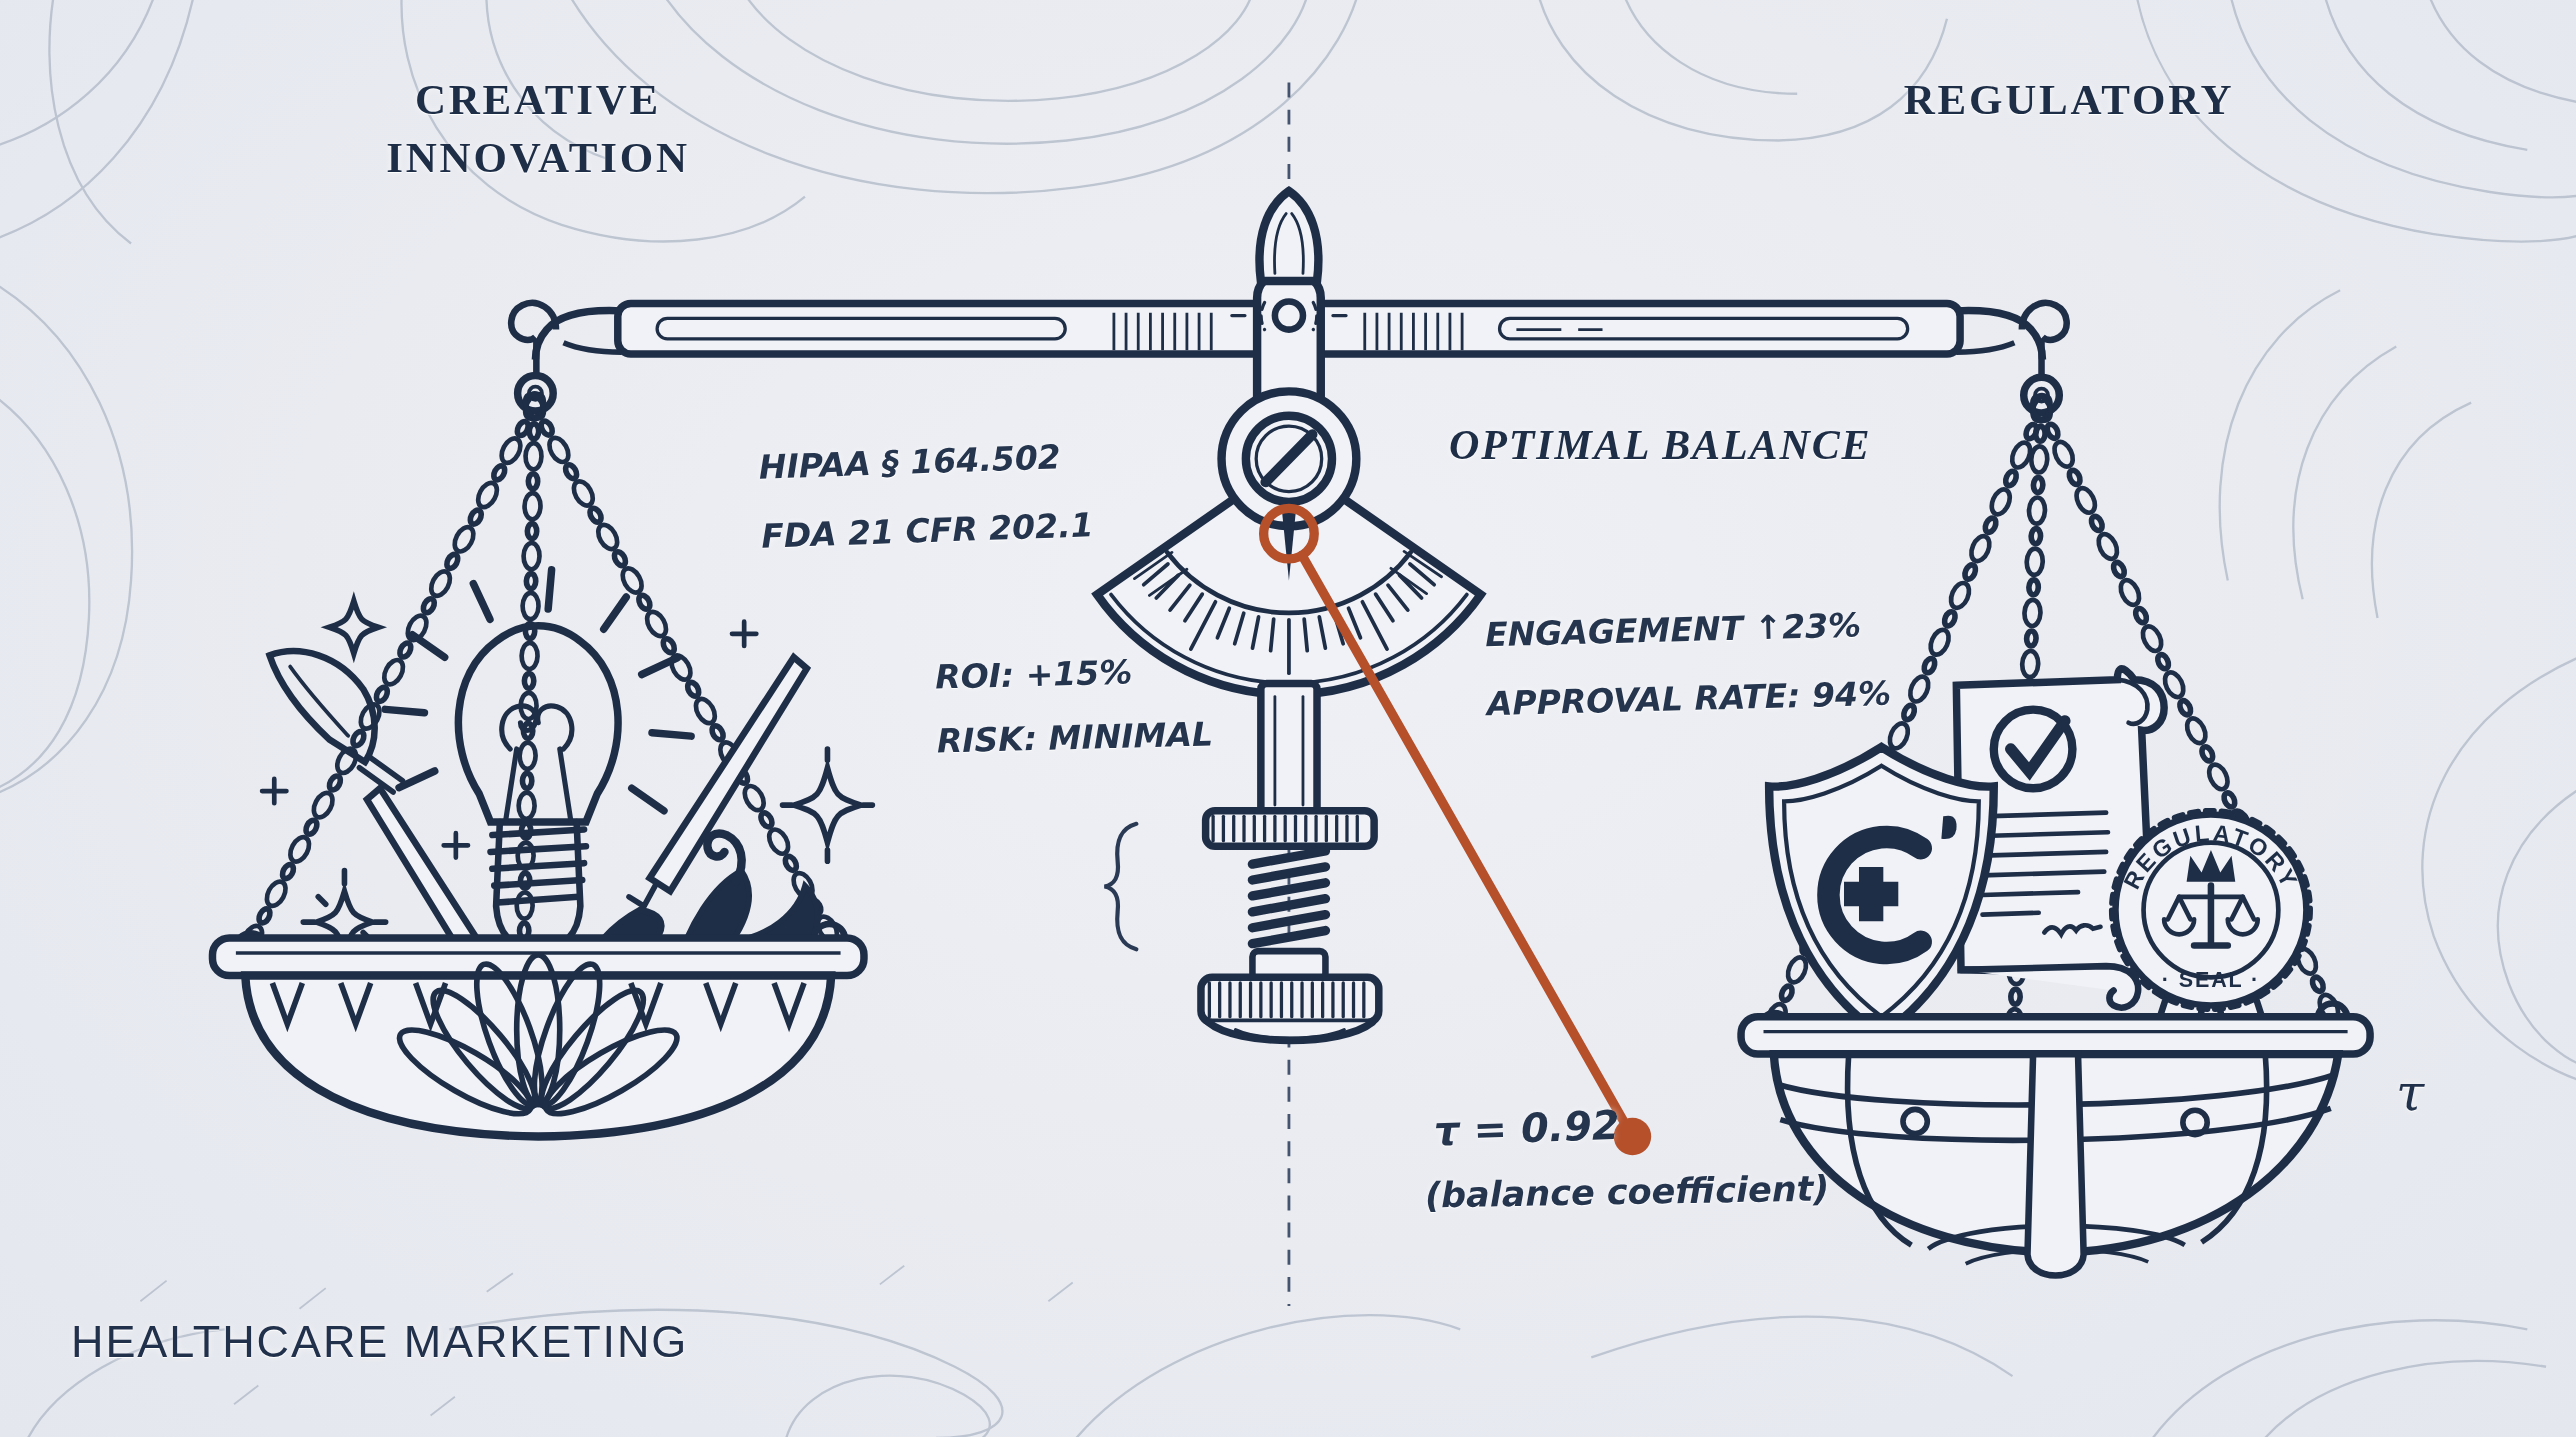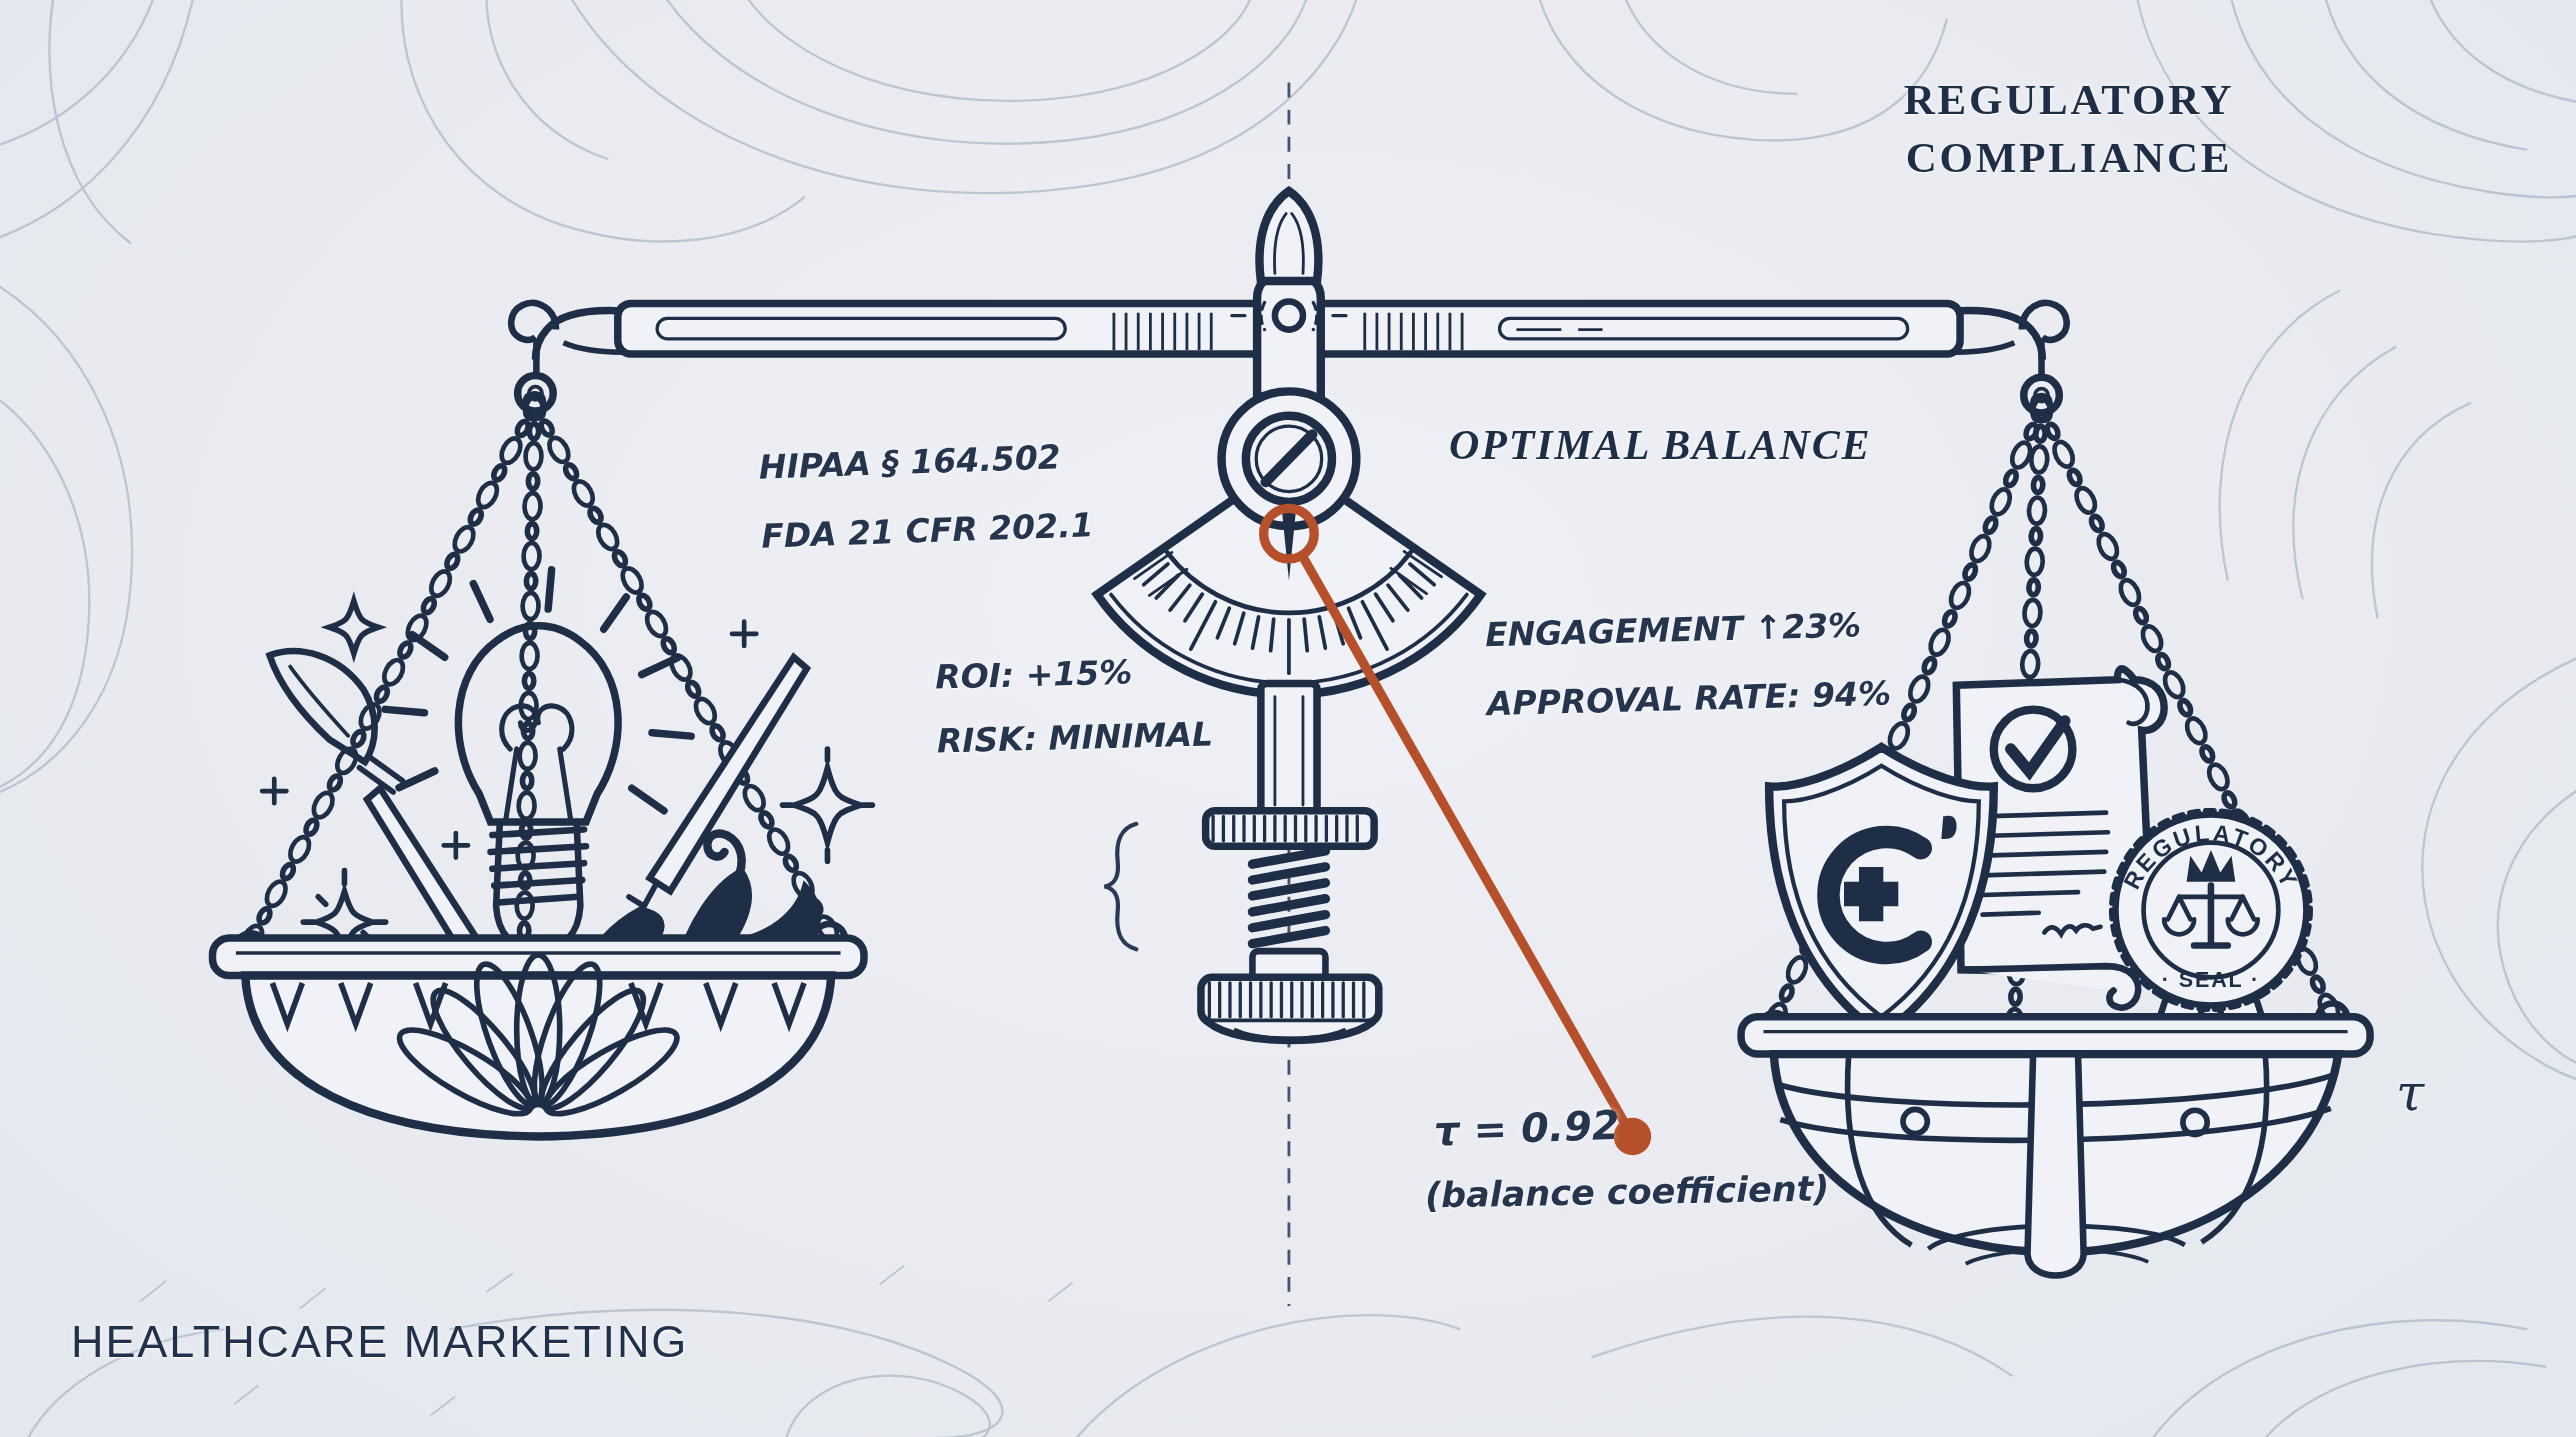--- a/index.html
+++ b/index.html
@@ -541,24 +541,27 @@
     <path d="M 1369,540 L 1377,620 L 1385,540 Z" fill="var(--ink)" stroke="none"></path>
   </g>
 
   <g stroke="var(--accent_orange)" fill="none" stroke-linecap="round">
     <circle cx="1377" cy="570" r="27" stroke-width="10"></circle>
     <line x1="1391" y1="593" x2="1737" y2="1202" stroke-width="10"></line>
     <circle cx="1744" cy="1214" r="20" fill="var(--accent_orange)" stroke="none"></circle>
   </g>
 </svg>
 
+  <div class="label serif-title" style="left:304px;top:71px;">
+    <div>CREATIVE</div>
+    <div>INNOVATION</div>
+  </div>
 
   <div class="label serif-title" style="left:1835px;top:71px;">
     <div>REGULATORY</div>
-    <div>COMPLIANCE</div>
   </div>
 
   <div class="label optimal" style="left:1449px;top:421px;font-style:italic;">OPTIMAL BALANCE</div>
 
   <div class="label hand hand-lines reg" style="left:760px;top:427px;">
     <div>HIPAA § 164.502</div>
     <div>FDA 21 CFR 202.1</div>
   </div>
 
   <div class="label hand hand-lines lmetrics" style="left:936px;top:642px;">

